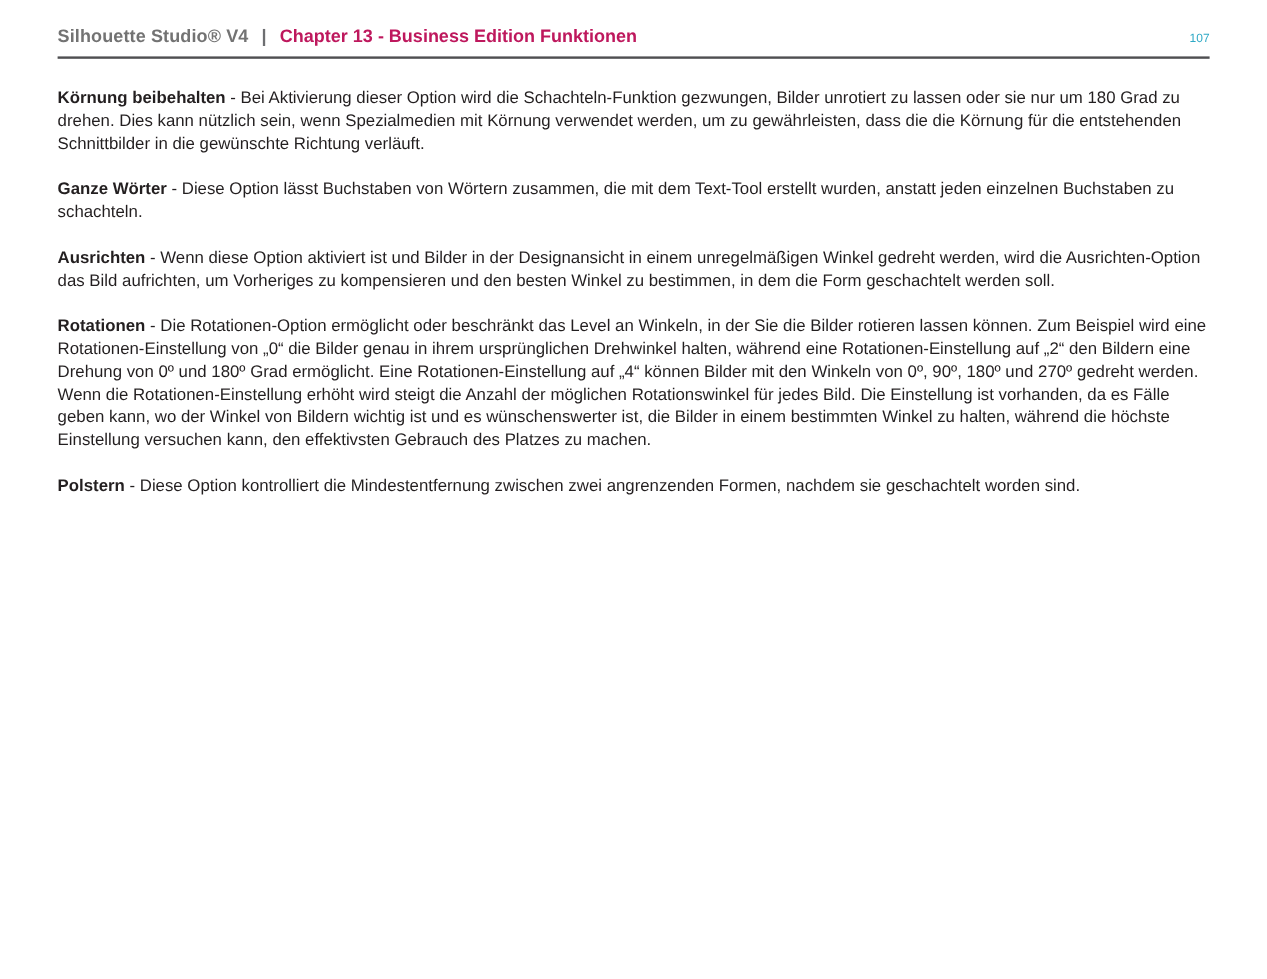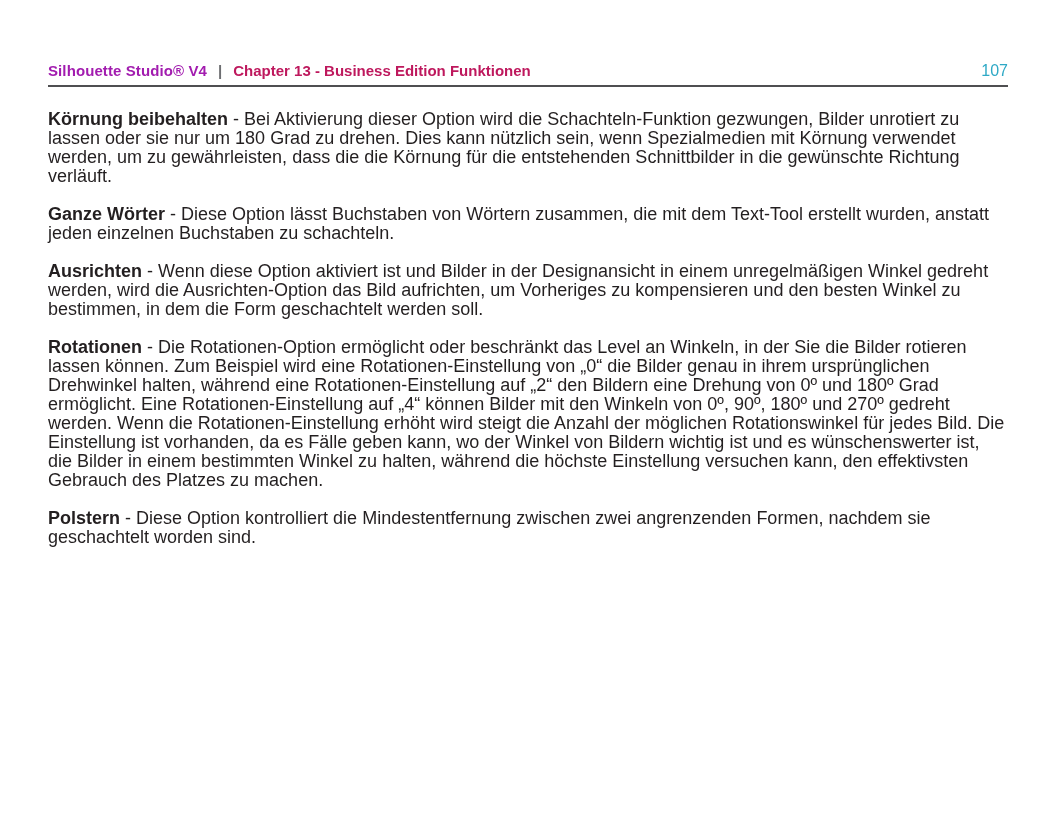--- a/index.html
+++ b/index.html
@@ -26,48 +26,47 @@
     justify-content: space-between;
     align-items: baseline;
     font-size: 15px;
     line-height: 18px;
   }
   .header-left {
     display: flex;
     align-items: baseline;
   }
   .brand {
-    color: #a21caf;
+    color: #737373;
     font-weight: bold;
     letter-spacing: 0.1px;
-    margin-top: 40px;
   }
   .sep {
     color: #6D6E71;
     margin: 0 11px;
     font-weight: bold;
   }
   .chapter {
     color: #be185d;
     font-weight: bold;
   }
   .pagenum {
     color: #2EA9C6;
-    font-size: 16px;
+    font-size: 10px;
   }
   .rule {
     border: none;
     height: 2px;
     background: #4F4F51;
     margin: 5px 0 0 0;
   }
   .content {
     margin-top: 23px;
     width: 960px;
-    font-size: 18px;
+    font-size: 14px;
     line-height: 19px;
   }
   .content p {
     margin: 0 0 19px 0;
   }
   .term {
     font-weight: bold;
   }
 </style>
 </head>

